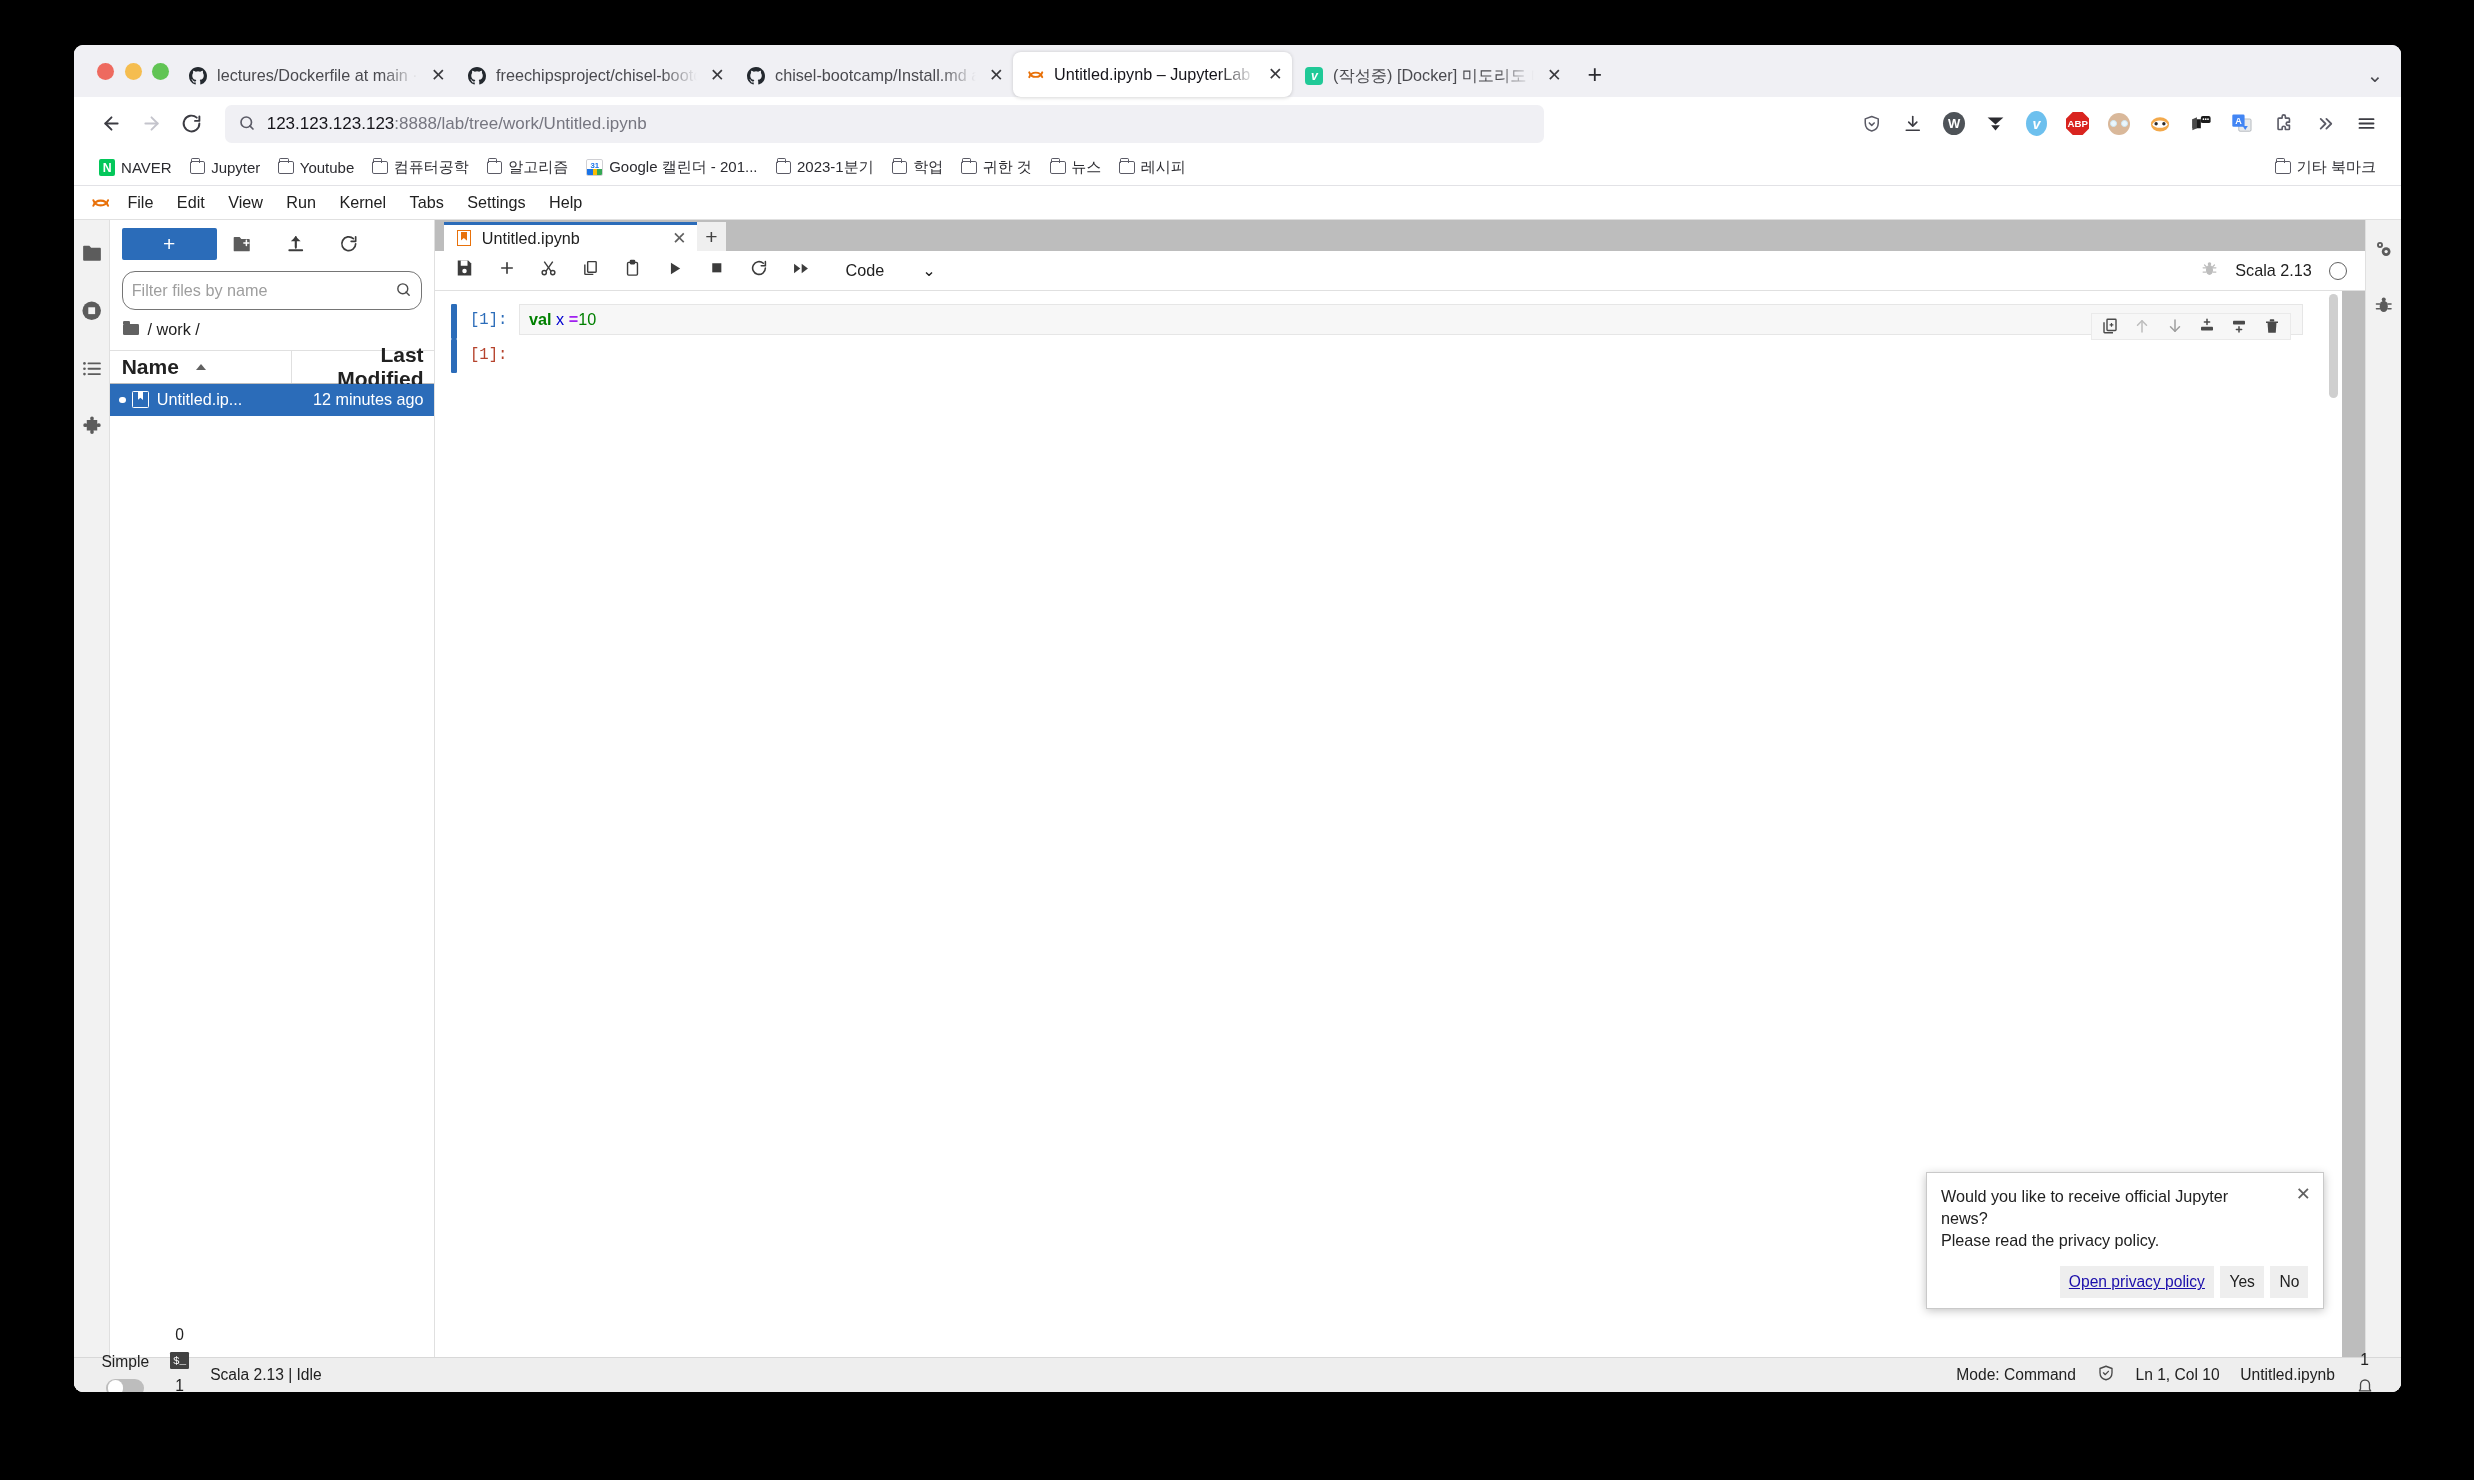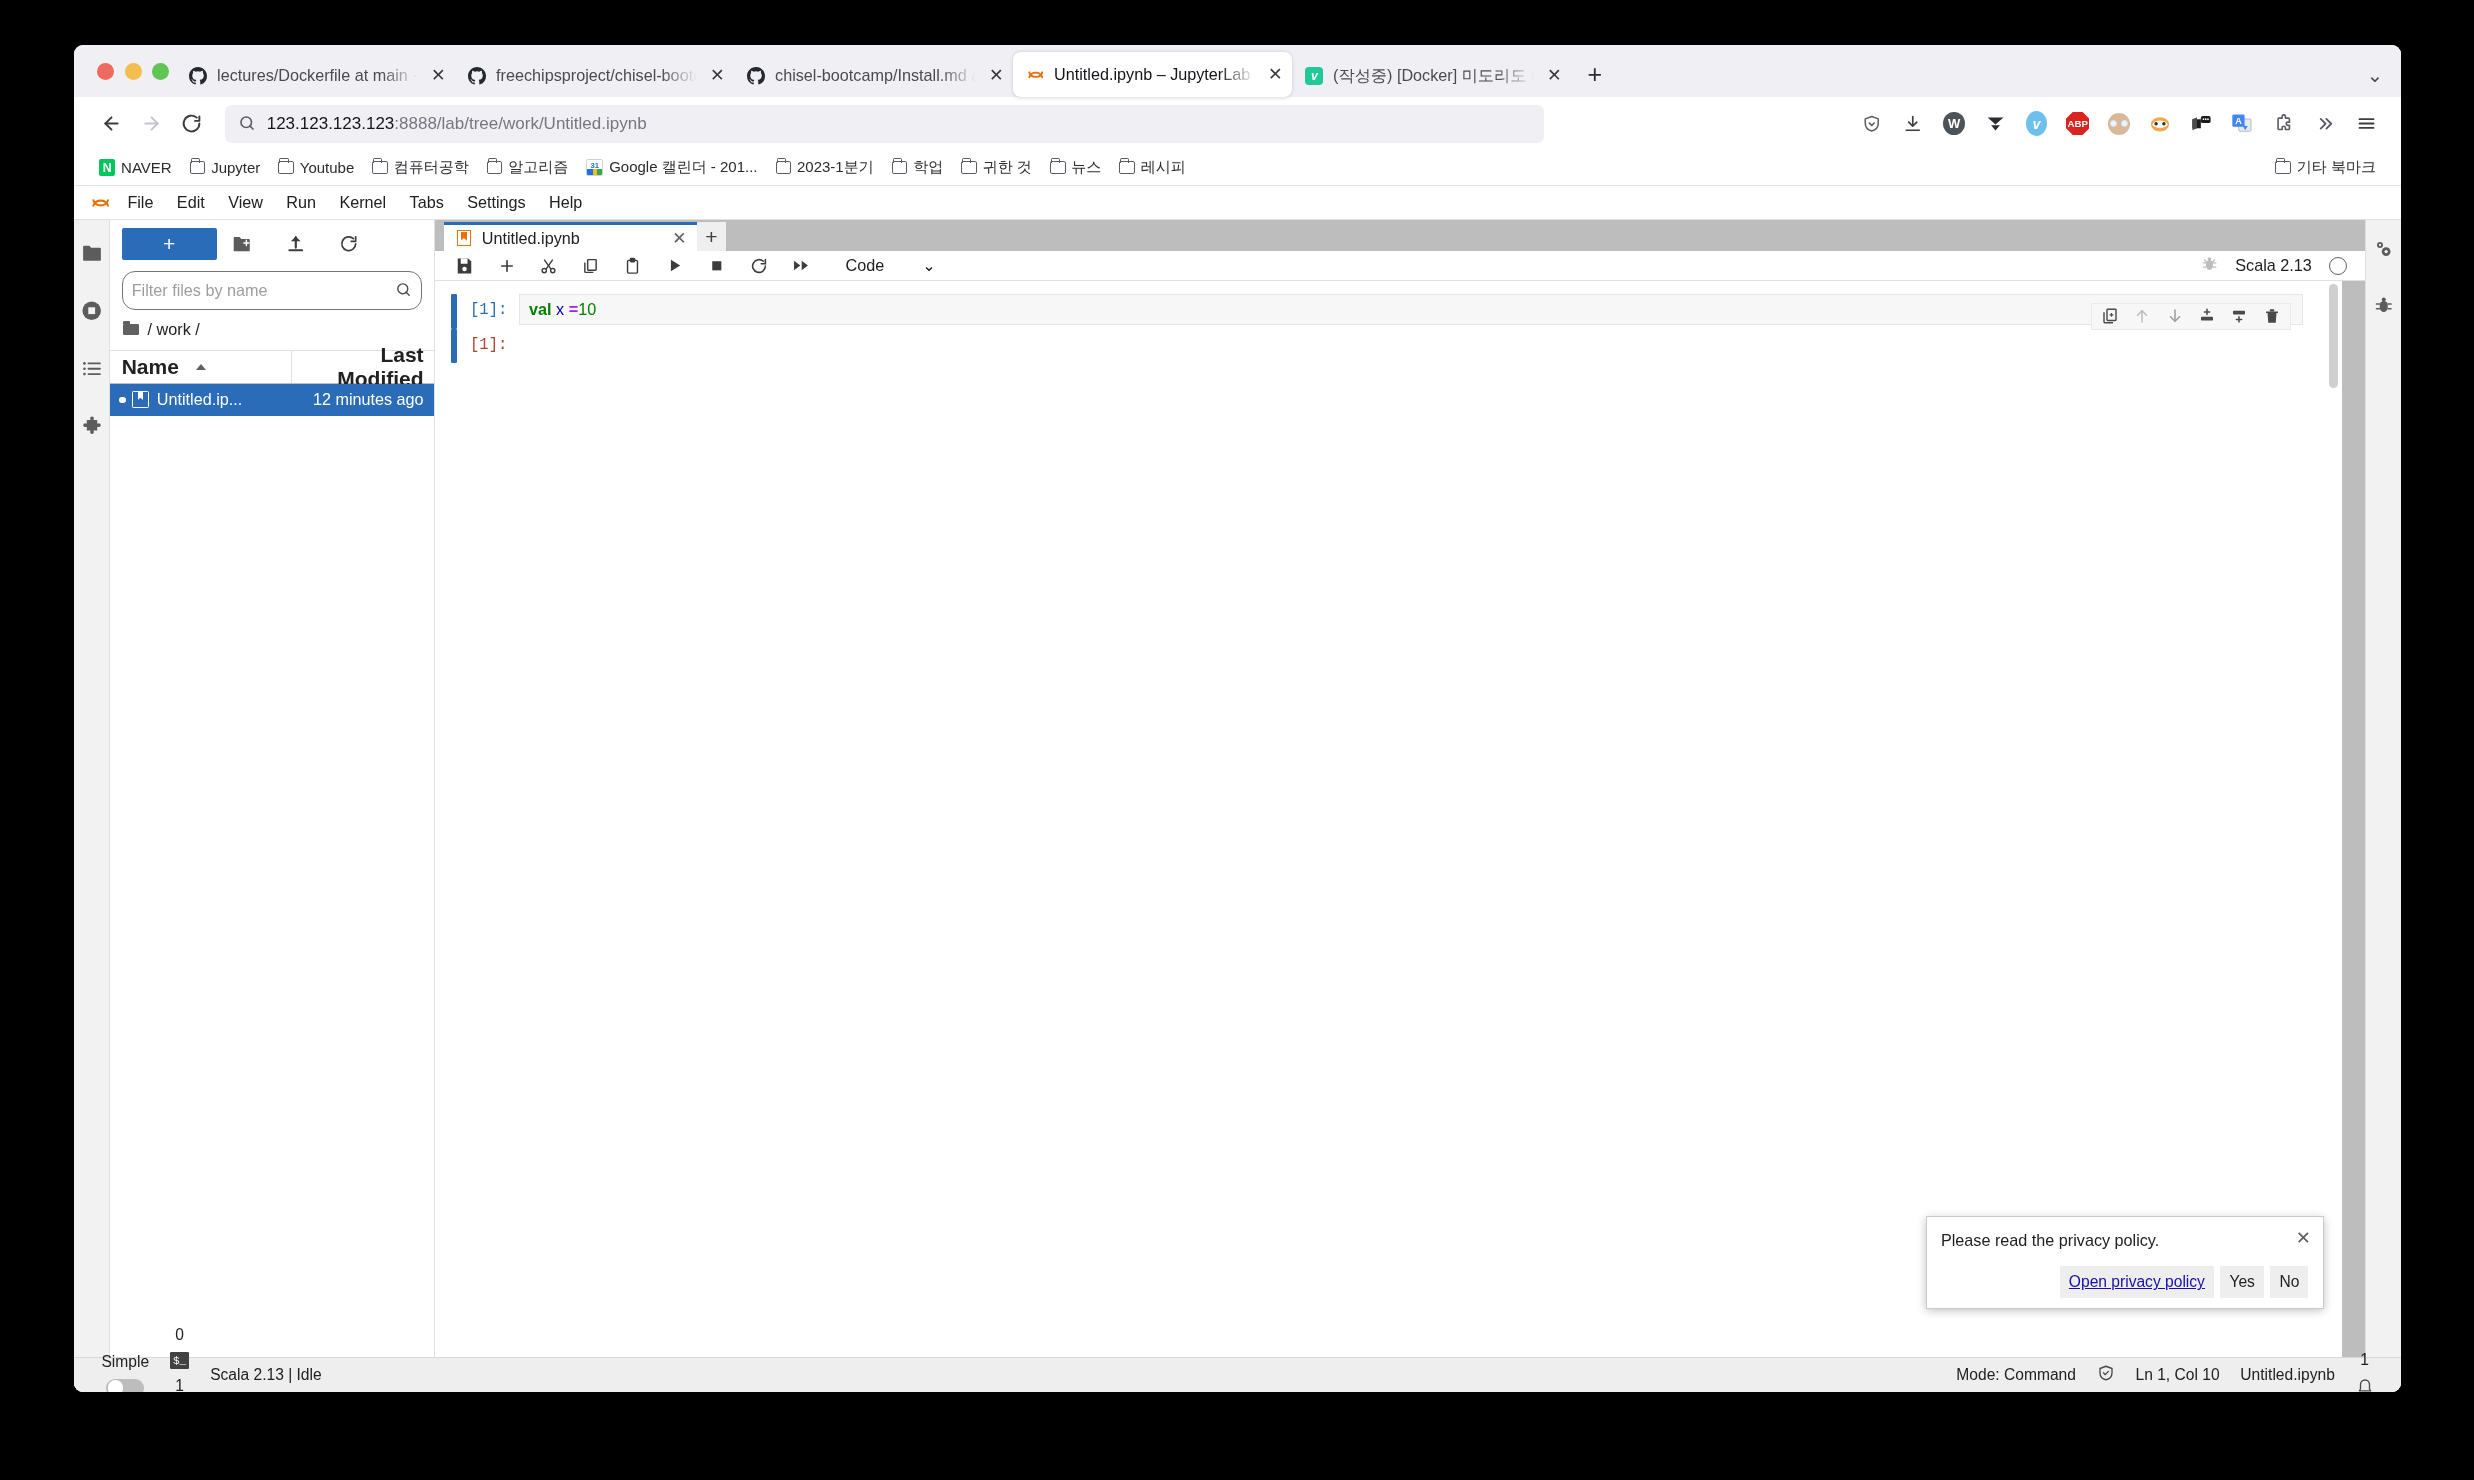--- a/index.html
+++ b/index.html
@@ -179,22 +179,22 @@
     padding: 0 10.4px 0 13px; font-size:16.2px; color:#212121; border-top:3.2px solid #2b6cb9;
     min-width: 253px;
   }
   .dtab .nbmark { width:14.3px;height:15.6px;border:1.6px solid #e8710a; position:relative; flex:0 0 auto;}
   .dtab .nbmark::after{content:"";position:absolute;left:2.6px;top:0.6px;width:6.5px;height:9px;background:#e8710a;clip-path:polygon(0 0,100% 0,100% 100%,50% 70%,0 100%);}
   .dtab .dtitle{flex:1 1 auto;}
   .dtab .dclose{font-size:17px;color:#616161;}
   .dtab-add { width:29px;height:29px;background:#efefef;display:flex;align-items:center;justify-content:center;font-size:21px;color:#424242;font-weight:300;}
 
   #nb-toolbar {
-    height: 30px; background:#fff; border-bottom:0.6px solid #e0e0e0;
-    display:flex; align-items:center; padding: 0 11.7px; gap: 6px;
+    height: 40px; background:#fff; border-bottom:0.6px solid #e0e0e0;
+    display:flex; padding: 0 11.7px; gap: 6px;
   }
   .nbtool { width: 36px; height: 34px; display:flex; align-items:center; justify-content:center; }
   #celltype-select {
     margin-left: 14.3px; display:flex; align-items:center; gap: 38px;
     font-size:16.2px; color:#212121; padding: 2.6px 6.5px;
   }
   #kernel-area { margin-left:auto; display:flex; align-items:center; gap: 17px; padding-right: 6.5px; font-size:16.2px; color:#212121;}
   .kernel-idle { width: 18px; height:18px; border:1.6px solid #616161; border-radius:50%; }
 
   #notebook-scroll { flex:1 1 auto; background:#fff; position:relative; overflow:hidden; margin-right: 23.4px;}
@@ -736,20 +736,21 @@
             </div>
 
           </div>
 
           <div id="nb-vscroll">
             <div class="thumb"></div>
           </div>
 
           <div id="jnotif">
             <span class="nclose">✕</span>
+            <div class="ntext">Would you like to receive official Jupyter news?</div>
             <div class="ntext">Please read the privacy policy.</div>
             <div class="nbtns">
               <span class="nbtn link">Open privacy policy</span>
               <span class="nbtn">Yes</span>
               <span class="nbtn">No</span>
             </div>
           </div>
         </div>
       </div>
 

